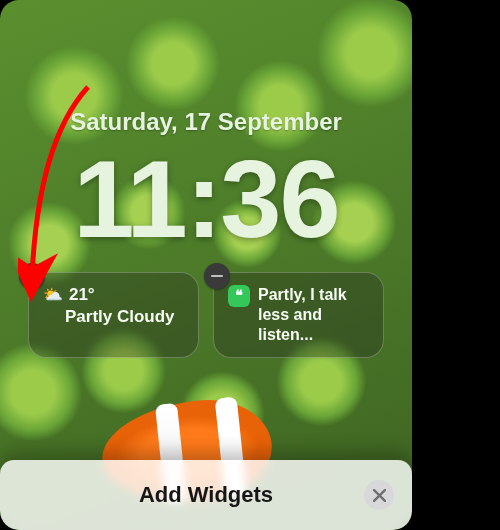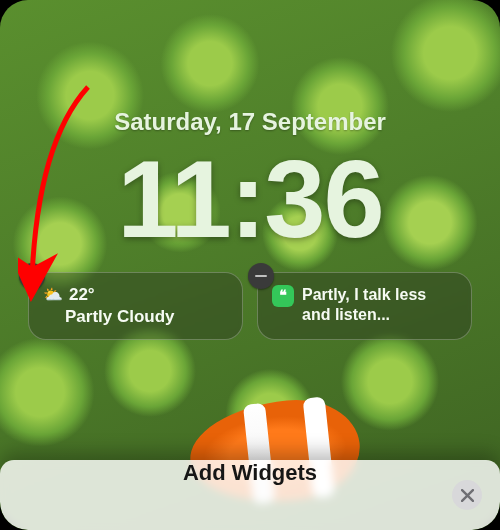--- a/index.html
+++ b/index.html
@@ -2,22 +2,22 @@
 <html><head>
   <meta charset="utf-8">
   <style>
     * { box-sizing: border-box; margin: 0; padding: 0; }
     body {
       width: 500px; height: 530px; overflow: hidden;
       font-family: -apple-system, 'SF Pro Display', 'Helvetica Neue', Arial, sans-serif;
       background: #000;
     }
     .screen {
-      position: relative; width: 500px; height: 530px;
-      border-radius: 28px; overflow: hidden;
+      position: relative; width: 412px; height: 530px;
+      border-radius: 19px; overflow: hidden;
       background:
         radial-gradient(circle at 18% 18%, #9ccb4a 4%, #6aa537 7%, transparent 9%),
         radial-gradient(circle at 42% 12%, #9ccb4a 4%, #6aa537 7%, transparent 9%),
         radial-gradient(circle at 68% 20%, #9ccb4a 4%, #6aa537 7%, transparent 9%),
         radial-gradient(circle at 90% 10%, #9ccb4a 4%, #6aa537 7%, transparent 9%),
         radial-gradient(circle at 12% 46%, #a5d051 4%, #6aa537 7%, transparent 9%),
         radial-gradient(circle at 36% 40%, #a5d051 4%, #6aa537 7%, transparent 9%),
         radial-gradient(circle at 60% 44%, #a5d051 4%, #6aa537 7%, transparent 9%),
         radial-gradient(circle at 86% 42%, #a5d051 4%, #6aa537 7%, transparent 9%),
         radial-gradient(circle at 8% 74%, #9ccb4a 4%, #6aa537 7%, transparent 9%),
@@ -64,21 +64,21 @@
     .quote-line1 { display: flex; align-items: flex-start; gap: 8px; font-size: 16px; font-weight: 700; line-height: 1.25; }
     .quote-icon {
       width: 22px; height: 22px; min-width:22px; background: #34c759; border-radius: 6px;
       display:flex;align-items:center;justify-content:center;color:#fff;font-size:14px;font-weight:900;
     }
     .bottom-sheet {
       position: absolute; bottom: 0; left: 0; right: 0; height: 70px;
       background: rgba(255,255,255,.82);
       backdrop-filter: blur(4px);
       border-top-left-radius: 14px; border-top-right-radius: 14px;
-      display:flex; justify-content:center;
+      display:flex; align-items:center; justify-content:center;
       box-shadow: 0 -8px 18px rgba(0,0,0,.25);
     }
     .sheet-title { font-size: 22px; font-weight: 700; color: #161616; }
     .sheet-close {
       position: absolute; right: 18px; top: 50%; transform: translateY(-50%);
       width: 30px; height: 30px; border-radius: 50%; background: #d8d8da;
       display:flex;align-items:center;justify-content:center;cursor:pointer;
     }
     .sheet-close svg { width: 13px; height: 13px; }
     
@@ -96,21 +96,21 @@
   <div class="clock-row">11:36</div>
 
   <div class="widget-row">
 
     <div class="widget">
       <div class="remove-btn">
           <div class="bar"></div>
         </div>
       <div class="w-line1">
         <span class="weather-icon">⛅</span>
-        <span>22°</span>
+        <span>21°</span>
       </div>
       <div class="w-line2">Partly Cloudy</div>
     </div>
 
     <div class="widget">
       <div class="remove-btn">
           <div class="bar"></div>
         </div>
       <div class="quote-line1">
         <span class="quote-icon">❝</span>

